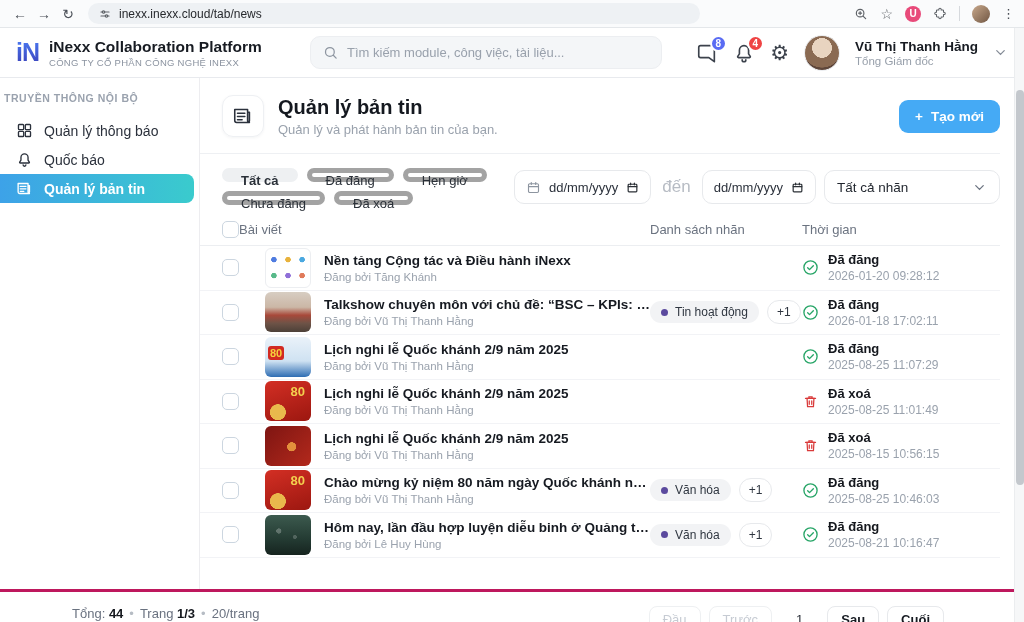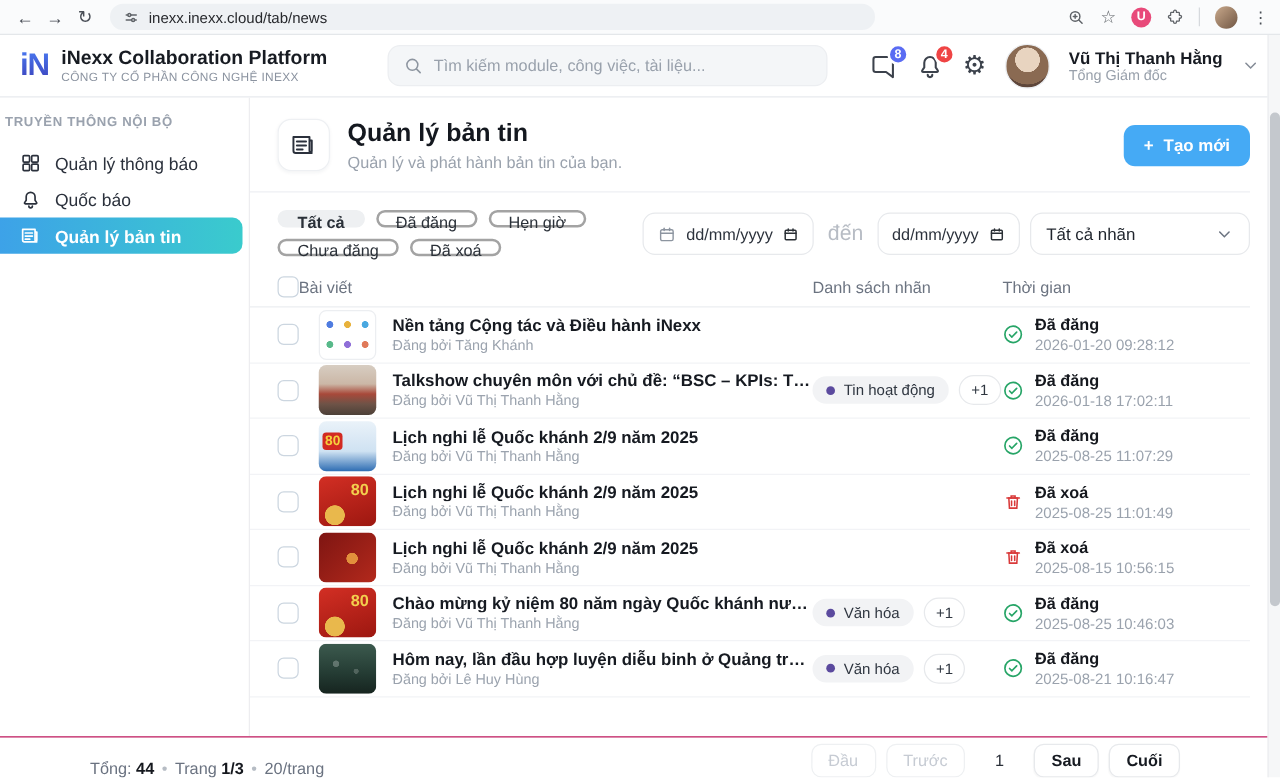--- a/index.html
+++ b/index.html
@@ -46,35 +46,35 @@
   .main{position:absolute;left:200px;right:24px;top:78px;bottom:33px;background:#fff;overflow:hidden}
   .page-head{display:flex;align-items:center;padding:17px 0 16px 22px;border-bottom:1px solid #eef0f3}
   .ph-icon{width:42px;height:42px;border:1px solid #eef0f3;border-radius:11px;box-shadow:0 1px 3px rgba(20,30,50,.05);display:flex;align-items:center;justify-content:center;color:#2b313c}
   .ph-text{margin-left:14px}
   .page-title{font-size:20px;font-weight:700;color:#14181f}
   .page-sub{font-size:13px;color:#9aa2ad;margin-top:3px}
   .create-btn{margin-left:auto;background:var(--accent,#45aaf5);color:#fff;border:none;border-radius:9px;padding:9px 16px;font-size:13.5px;font-weight:600;display:flex;align-items:center;gap:8px;cursor:pointer;font-family:inherit}
 
   .filter-bar{display:flex;align-items:flex-start;padding:14px 0 8px 22px}
   .chips{display:flex;flex-wrap:wrap;gap:9px;width:300px}
-  .chip{height:14px;padding:0 14px;border-radius:17px;border:2px solid #a3a3a3;background:#fff;font-size:13px;color:#2a3038;font-family:inherit;cursor:pointer}
+  .chip{height:14px;padding:0 14px;border-radius:17px;border:5px solid #a3a3a3;background:#fff;font-size:13px;color:#2a3038;font-family:inherit;cursor:pointer}
   .chip.chip-active{background:#eef0f2;border-color:#eef0f2;font-weight:600}
   .filter-right{margin-left:auto;display:flex;gap:8px;align-items:center;margin-top:2px}
   .date-box{display:flex;align-items:center;gap:8px;height:34px;border:1px solid #e7e9ec;border-radius:10px;padding:0 11px;background:#fff;font-size:13px;color:#2c323c;cursor:text}
   .den{font-size:17px;color:#b7bcc4;margin:0 3px}
   .select-box{width:176px;height:34px;border:1px solid #e7e9ec;border-radius:10px;background:#fff;display:flex;align-items:center;justify-content:space-between;padding:0 12px;font-size:13.5px;color:#1f242c;cursor:pointer}
 
   
   .thead{display:flex;align-items:center;height:33px;padding-left:22px;border-bottom:1px solid #eceef1;font-size:13px;color:#6b7380}
   .h-article{flex:1;}
   .h-labels{width:152px;flex:none}
   .h-time{width:198px;flex:none}
   .trow{display:flex;align-items:center;height:44.5px;padding-left:22px;border-bottom:1px solid #f2f3f6}
   .cbx{width:17px;height:17px;border:1.5px solid #ccd6e0;border-radius:5px;background:#fff;flex:none;cursor:pointer}
-  .thumb{width:46px;height:40px;border-radius:6px;margin-left:16px;flex:none;position:relative;overflow:hidden;background:#eee}
+  .thumb{width:46px;height:40px;border-radius:6px;margin-left:26px;flex:none;position:relative;overflow:hidden;background:#eee}
   .art{flex:1;margin-left:13px;min-width:0}
   .a-title{font-size:13.5px;font-weight:700;color:#161a21;white-space:nowrap;overflow:hidden;text-overflow:ellipsis;cursor:pointer}
   .a-author{font-size:11.5px;color:#9ba3ae;margin-top:3px}
   .labels{width:152px;flex:none;display:flex;gap:8px;align-items:center}
   .pill{display:inline-flex;align-items:center;gap:7px;background:#f2f3f5;border-radius:14px;padding:4px 11px;font-size:12px;color:#2f3640;white-space:nowrap}
   .pill .dot{width:7px;height:7px;border-radius:50%;background:var(--labeldot,#5b4a9e);display:inline-block}
   .pill.plus{background:#fff;border:1px solid #e7e9ec;padding:4px 9px;cursor:pointer}
   .timecol{width:198px;flex:none;display:flex;align-items:center;gap:9px}
   .st-ic{flex:none;display:flex;align-items:center;justify-content:center}
   .st-ic.del{width:17px}
@@ -92,21 +92,21 @@
   .th-hall{background:linear-gradient(180deg,#d7cdc2 0%,#cbb7a6 38%,#a8493a 58%,#6e5347 78%,#4c4038 100%)}
   .th-blue80{background:linear-gradient(180deg,#eaf2f9 0%,#cfe2f2 60%,#2e6db3 100%)}
   .th-blue80 .th-badge{left:3px;top:9px;background:#d22a22;color:#f5d23c}
   .th-red80{background:radial-gradient(circle at 28% 78%,#e9b84c 0 17%,transparent 18%),linear-gradient(160deg,#d32f24,#9c1710)}
   .th-red80 .th-badge{right:4px;top:4px;color:#f3cf4e;font-size:13px}
   .th-darkred{background:radial-gradient(circle at 58% 52%,#e2903c 0 13%,transparent 14%),linear-gradient(135deg,#7e1512,#b3291c)}
   .th-parade{background:radial-gradient(circle at 30% 40%,rgba(255,255,255,.25) 0 6%,transparent 7%),radial-gradient(circle at 65% 55%,rgba(255,255,255,.2) 0 5%,transparent 6%),linear-gradient(180deg,#3c5a4e 0%,#243b33 60%,#16241f 100%)}
   .th-badge{position:absolute;font-weight:800;font-size:11px;line-height:14px;padding:0 2px;border-radius:3px}
 
   
-  .footer{position:absolute;left:0;right:0;bottom:0;height:33px;background:#fff;border-top:1px solid #be185d;display:flex;align-items:flex-end;padding:0 80px 0 72px;z-index:8;font-size:13px;color:#6a7280}
+  .footer{position:absolute;left:0;right:0;bottom:0;height:33px;background:#fff;border-top:3px solid #be185d;display:flex;align-items:flex-start;padding:14px 80px 0 72px;z-index:8;font-size:13px;color:#6a7280}
   .footer b{color:#15181e;font-weight:700}
   .f-sep{margin:0 6px;color:#b6bcc4}
   .pager{margin-left:auto;display:flex;align-items:center;gap:8px}
   .pg-btn{border:1px solid #e7e9ec;border-radius:8px;background:#fff;padding:5px 13px;font-size:13px;color:#161a21;font-weight:600;font-family:inherit;box-shadow:0 1px 1px rgba(0,0,0,.03);cursor:pointer}
   .pg-btn.disabled{color:#c6cbd3;font-weight:400;border-color:#eef0f2;box-shadow:none;cursor:default}
   .pg-num{margin:0 16px;color:#2a2f38}
 
   
   .scrollbar{position:absolute;top:28px;right:0;width:10px;bottom:0;background:#f6f7f8;border-left:1px solid #ebedef;z-index:9}
   .sthumb{position:absolute;top:62px;left:1px;width:8px;height:395px;border-radius:4px;background:#c4c8cd}

